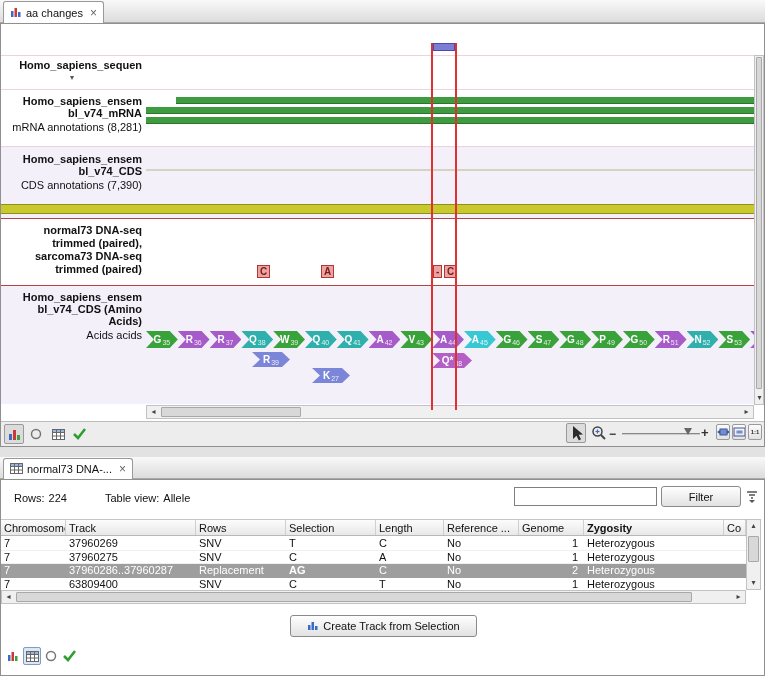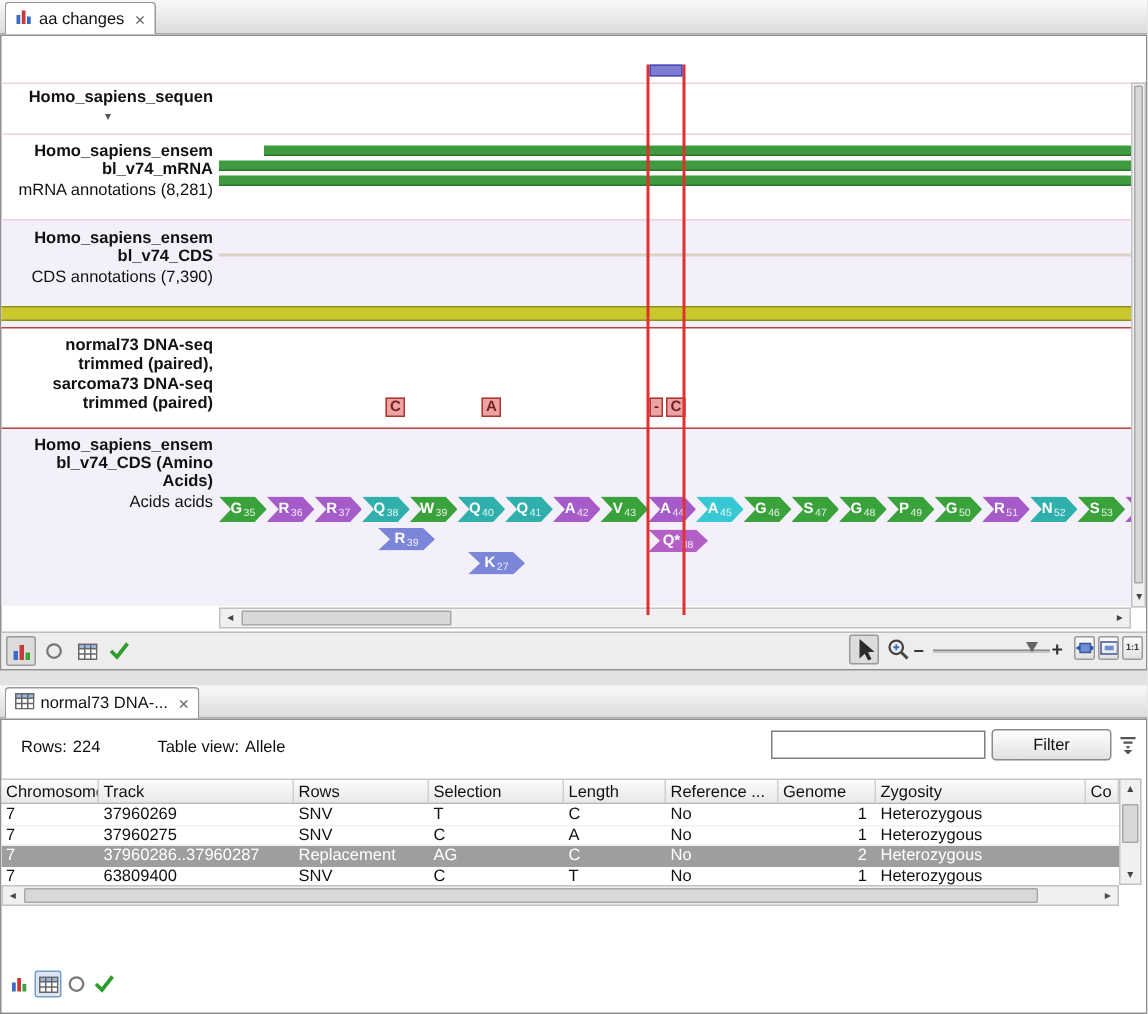--- a/index.html
+++ b/index.html
@@ -317,21 +317,21 @@
       </svg></div>
 
   <div class="thead">
       <div class="th" style="width: 65px;">Chromosome</div>
       <div class="th" style="width: 130px;">Track</div>
       <div class="th" style="width: 90px;">Rows</div>
       <div class="th" style="width: 90px;">Selection</div>
       <div class="th" style="width: 68px;">Length</div>
       <div class="th" style="width: 75px;">Reference ...</div>
       <div class="th" style="width: 65px;">Genome</div>
-      <div class="th" style="width: 140px;">Zygosity</div>
+      <div class="th" style="width: 140px; font-weight: bold;">Zygosity</div>
       <div class="th" style="width: 22px;">Co</div>
     </div>
   <div class="tbody">
       <div class="tr">
         <div class="td" style="width: 65px;">7</div>
         <div class="td" style="width: 130px;">37960269</div>
         <div class="td" style="width: 90px;">SNV</div>
         <div class="td" style="width: 90px;">T</div>
         <div class="td" style="width: 68px;">C</div>
         <div class="td" style="width: 75px;">No</div>
@@ -347,21 +347,21 @@
         <div class="td" style="width: 68px;">A</div>
         <div class="td" style="width: 75px;">No</div>
         <div class="td tdnum" style="width: 65px;">1</div>
         <div class="td" style="width: 140px;">Heterozygous</div>
         <div class="td" style="width: 22px;"></div>
       </div>
       <div class="tr sel">
         <div class="td" style="width: 65px;">7</div>
         <div class="td" style="width: 130px;">37960286..37960287</div>
         <div class="td" style="width: 90px;">Replacement</div>
-        <div class="td" style="width: 90px;">AG</div>
+        <div class="td" style="width: 90px; font-weight: bold;">AG</div>
         <div class="td" style="width: 68px;">C</div>
         <div class="td" style="width: 75px;">No</div>
         <div class="td tdnum" style="width: 65px;">2</div>
         <div class="td" style="width: 140px;">Heterozygous</div>
         <div class="td" style="width: 22px;"></div>
       </div>
       <div class="tr">
         <div class="td" style="width: 65px;">7</div>
         <div class="td" style="width: 130px;">63809400</div>
         <div class="td" style="width: 90px;">SNV</div>
@@ -379,20 +379,28 @@
     <div class="thumb" style="left:1px;top:16px;width:11px;height:26px"></div>
     <div class="sarrow" style="left:0;top:57px">▾</div>
   </div>
 
   <div class="scroll" style="left:1px;top:590px;width:745px;height:14px">
     <div class="sarrow" style="left:0;top:0">◂</div>
     <div class="thumb" style="left:14px;top:1px;width:676px;height:10px"></div>
     <div class="sarrow" style="right:0;top:0">▸</div>
   </div>
 
+  <div class="btn" style="left:290px;top:615px;width:187px;height:22px">
+    <span><svg width="11" height="11">
+          <rect x="1" y="5" width="2.5" height="5" fill="#3a6bc8"></rect>
+          <rect x="4.5" y="2" width="2.5" height="8" fill="#3a6bc8"></rect>
+          <rect x="8" y="6" width="2.5" height="4" fill="#3a6bc8"></rect>
+        </svg></span>
+    <span>Create Track from Selection</span>
+  </div>
 
   <div class="abs icon16" style="left:4px;top:647px">
       <svg width="12" height="12">
         <rect x="1" y="5" width="2.5" height="6" fill="#3a6bc8"></rect>
         <rect x="4.5" y="2" width="2.5" height="9" fill="#c83a3a"></rect>
         <rect x="8" y="6" width="2.5" height="5" fill="#3aa23a"></rect>
       </svg>
     </div>
   <div class="abs icon16 pressed" style="left:23px;top:647px">
       <svg width="13" height="11">

